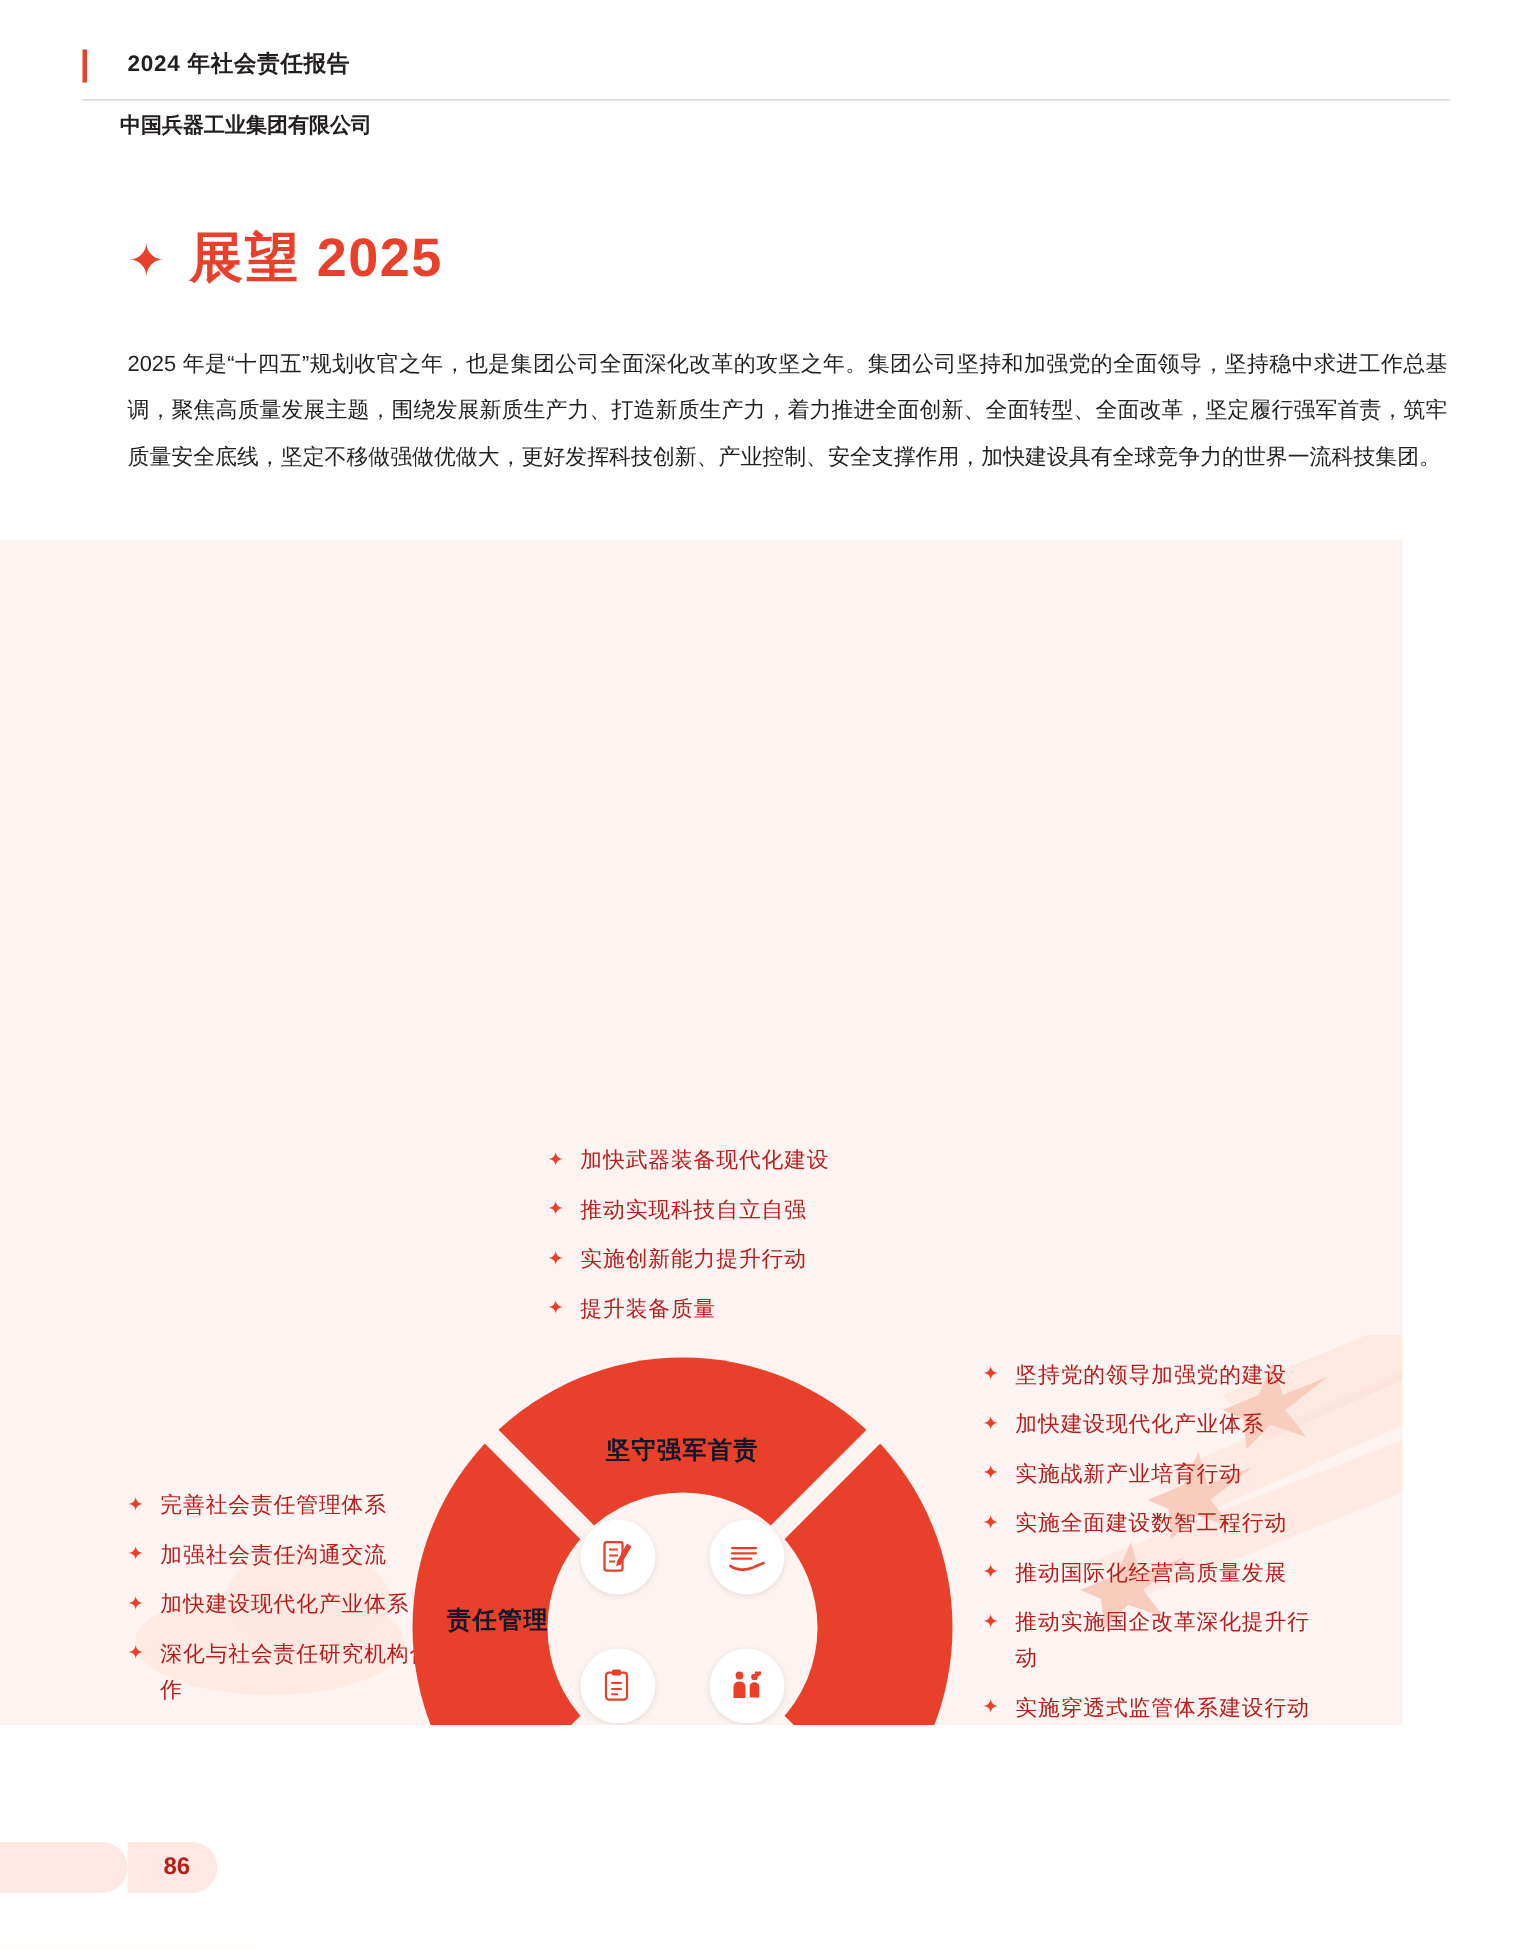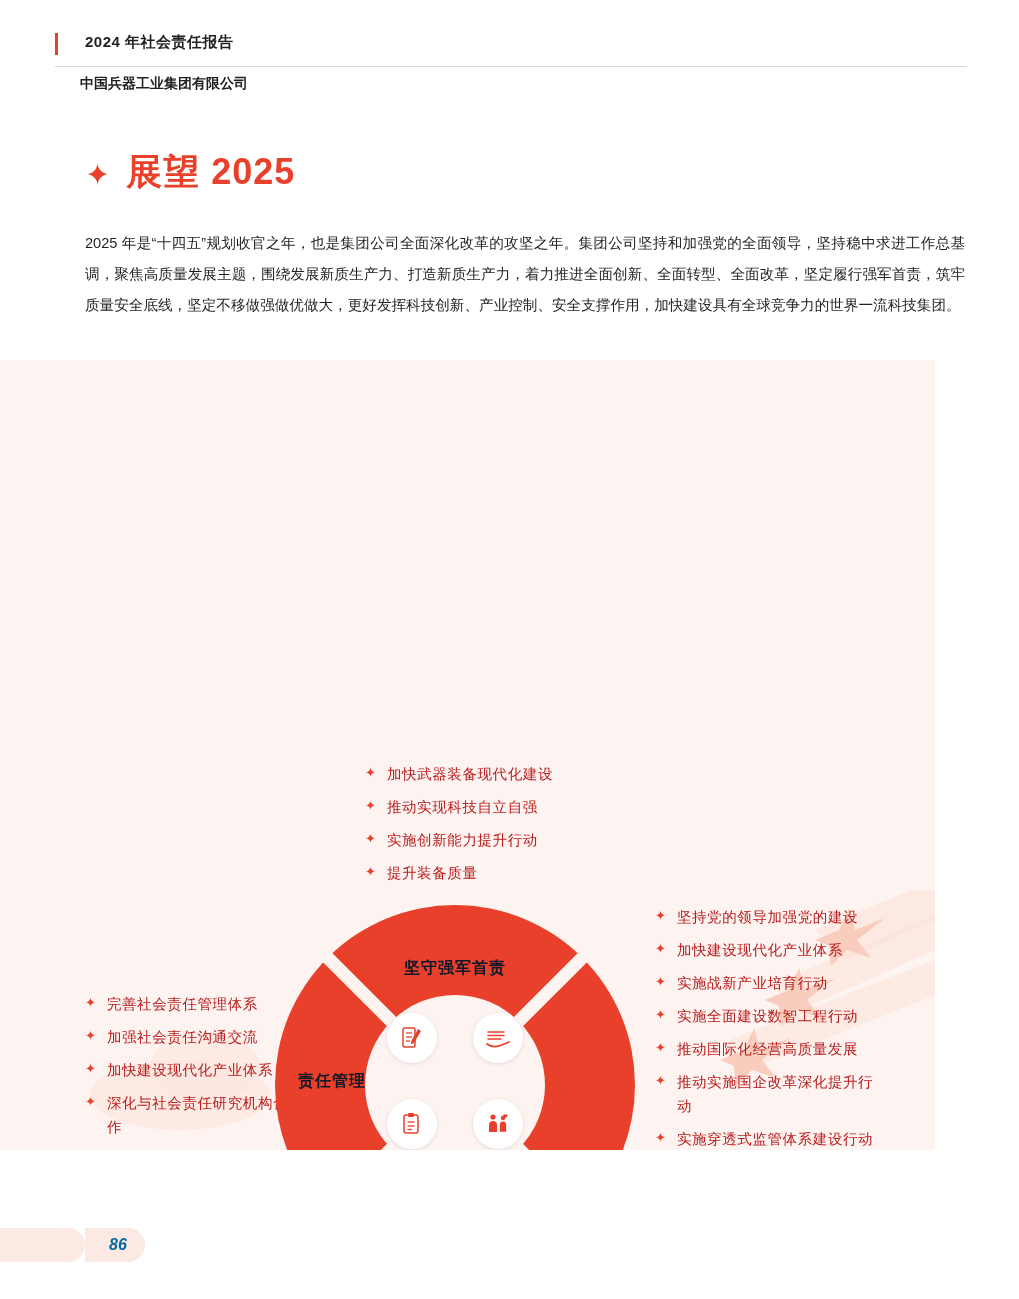--- a/index.html
+++ b/index.html
@@ -211,28 +211,27 @@
 
   
   .page-num {
     position: absolute;
     left: 85px;
     top: 1228px;
     width: 60px;
     height: 34px;
     background: #fce9e3;
     border-radius: 0 17px 17px 0;
-    color: #0369a1;
+    color: #b91c1c;
     font-size: 16px;
     font-weight: bold;
     display: flex;
     align-items: center;
     padding-left: 24px;
     box-sizing: border-box;
-    font-style: italic;
   }
   .pn-left {
     position: absolute;
     left: 0; top: 1228px;
     width: 85px; height: 34px;
     background: #fce9e3;
     border-radius: 0 17px 17px 0;
   }
 </style>
 </head>

